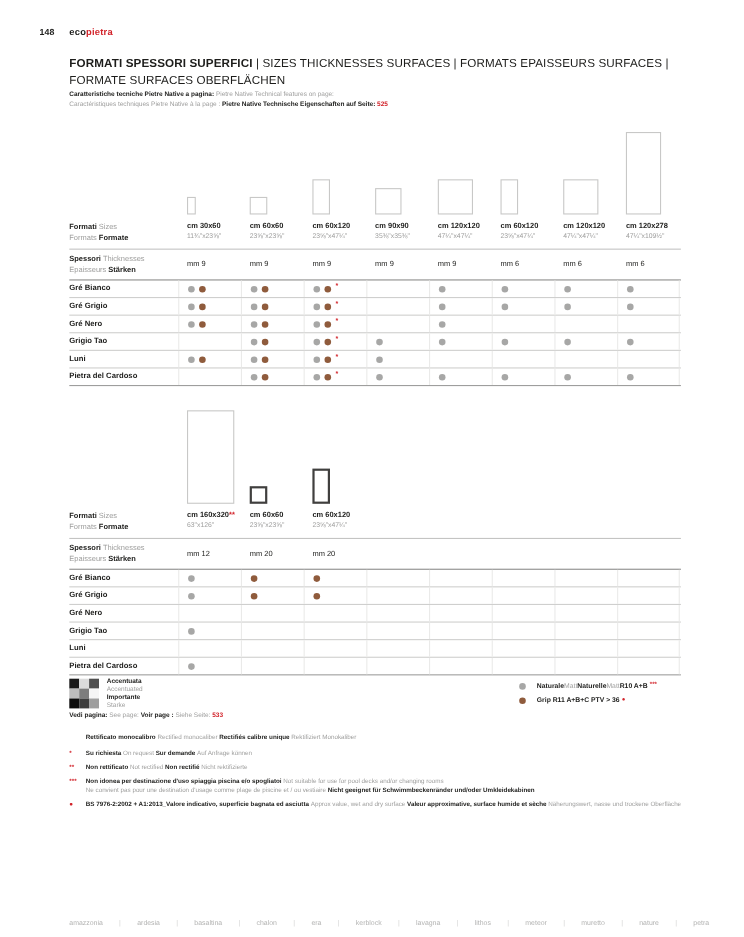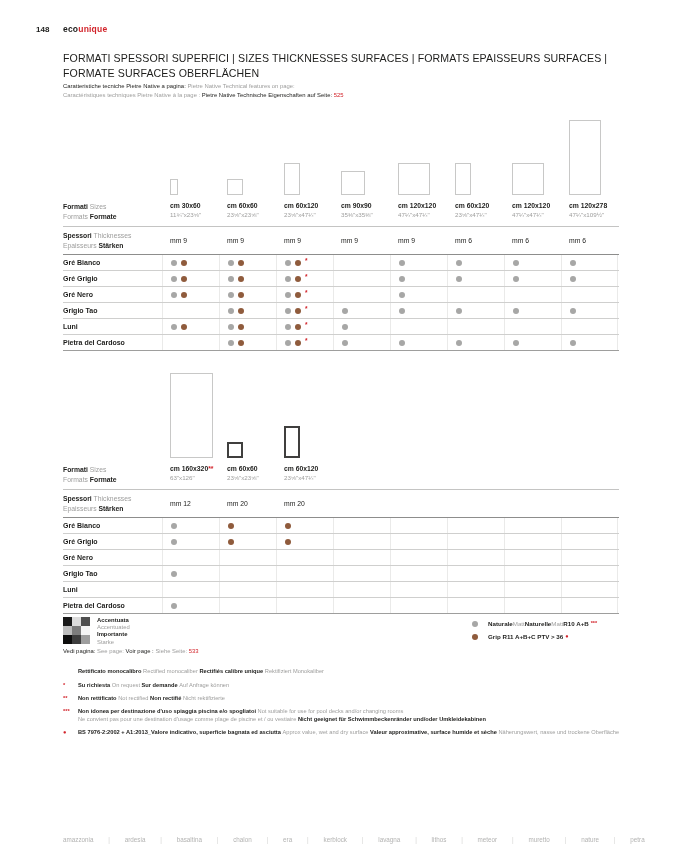--- a/index.html
+++ b/index.html
@@ -1,21 +1,21 @@
 <!DOCTYPE html>
 <html><head>
 <meta charset="utf-8">
 <style>
   * { margin:0; padding:0; box-sizing:border-box; }
   html,body { background:#ffffff; }
   body {
     width:676px; height:852px; position:relative; overflow:hidden;
     font-family:"Liberation Sans", sans-serif; color:#1d1d1b;
   }
-  .b { font-weight:normal; color:#1d1d1b; }
+  .b { font-weight:bold; color:#1d1d1b; }
   .g { color:#9d9d9c; font-weight:normal; }
   .red { color:#d2232a; }
   .seg-b { font-weight:bold; color:#1d1d1b; }
   .seg-g { font-weight:normal; color:#9d9d9c; }
 
   
   #page-num { position:absolute; top:25px; left:36px; font-size:8px; font-weight:bold; }
   #brand { position:absolute; top:24px; left:63px; font-size:8.5px; font-weight:bold; letter-spacing:.2px; }
 
   
@@ -69,21 +69,21 @@
   .fn-body { flex:1; }
 
   
   #footer { position:absolute; top:836px; left:63px; width:582px; display:flex; justify-content:space-between; align-items:center; font-size:6.3px; color:#b3b3b2; }
   .fsep { color:#d3d3d2; }
 </style>
 </head>
 <body>
 
 <div id="page-num">148</div>
-<div id="brand"><span>eco</span><span class="red">unique</span></div>
+<div id="brand"><span>eco</span><span class="red">pietra</span></div>
 
 <div id="title"><span class="b">FORMATI SPESSORI SUPERFICI</span><span> | SIZES THICKNESSES SURFACES | FORMATS EPAISSEURS SURFACES | FORMATE SURFACES OBERFLÄCHEN</span></div>
 
 <div id="technote">
   <div><span class="b">Caratteristiche tecniche Pietre Native a pagina: </span><span class="g">Pietre Native Technical features on page:</span></div>
   <div><span class="g">Caractéristiques techniques Pietre Native à la page : </span><span class="b">Pietre Native Technische Eigenschaften auf Seite: </span><span class="b red">525</span></div>
 </div>
 
 <div id="table1" class="ftable">
     <div class="trow tiles" style="height: 90px;">

